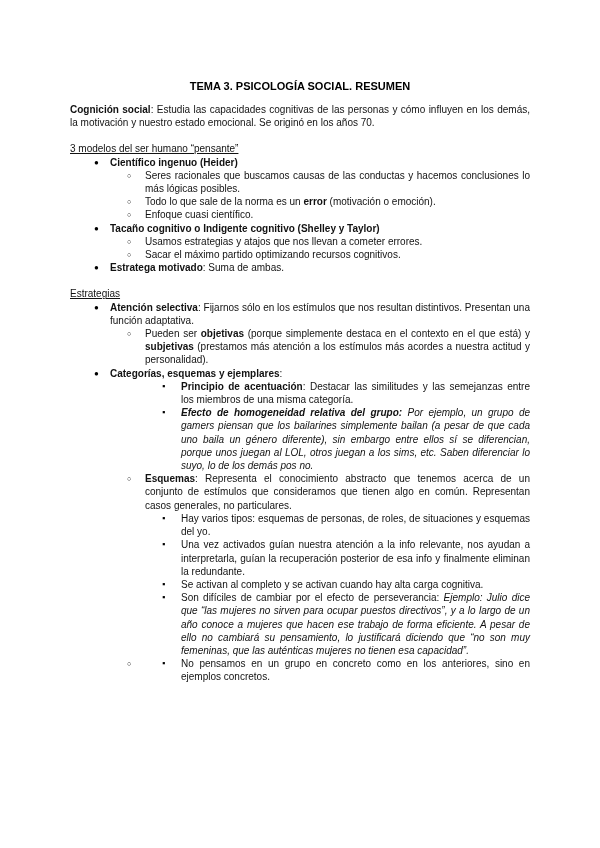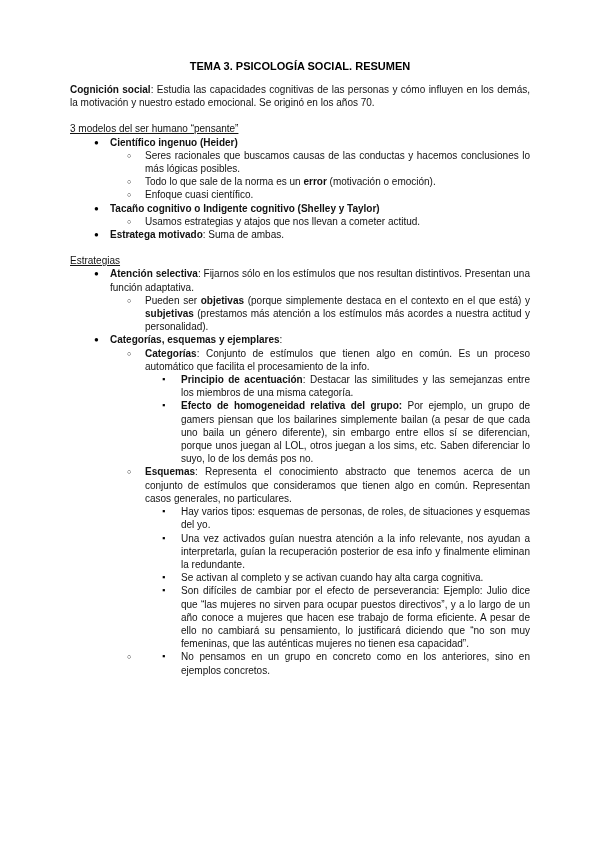--- a/index.html
+++ b/index.html
@@ -7,21 +7,21 @@
   body {
     width: 600px;
     height: 848px;
     overflow: hidden;
     font-family: "Liberation Sans", sans-serif;
     color: #121212;
   }
   .page {
     width: 600px;
     height: 848px;
-    padding: 60px 70px 40px 70px;
+    padding: 80px 70px 40px 70px;
     background: #ffffff;
   }
   .title {
     font-size: 11px;
     font-weight: bold;
     text-align: center;
     margin-bottom: 11px;
     color: #000;
   }
   .block {
@@ -38,44 +38,43 @@
     line-height: 13.2px;
     color: #000;
   }
   .level-1 { padding-left: 40px; }
   .level-1 > .marker { left: 24px; font-size: 8px; }
   .level-2 { padding-left: 75px; }
   .level-2 > .marker { left: 57px; font-size: 7px; }
   .level-3 { padding-left: 111px; }
   .level-3 > .marker { left: 92px; font-size: 9px; }
   .seg-bold { font-weight: bold; }
-  .seg-italic { }
+  .seg-italic { font-style: italic; }
   .seg-underline { text-decoration: underline; margin-top: 8px; }
 </style>
 </head>
 <body>
 
 <div class="page">
   <h1 class="title">TEMA 3. PSICOLOGÍA SOCIAL. RESUMEN</h1>
   <div>
       <div class="block paragraph"><span><span class=" seg-bold">Cognición social</span><span class="">: Estudia las capacidades cognitivas de las personas y cómo influyen en los demás, la motivación y nuestro estado emocional. Se originó en los años 70.</span></span></div>
       <div class="block heading"><span><span class=" seg-underline">3 modelos del ser humano “pensante”</span></span></div>
       <div class="block bullet level-1"><span class="marker">●</span><span><span class=" seg-bold">Científico ingenuo (Heider)</span></span></div>
       <div class="block bullet level-2"><span class="marker">○</span><span><span class="">Seres racionales que buscamos causas de las conductas y hacemos conclusiones lo más lógicas posibles.</span></span></div>
       <div class="block bullet level-2"><span class="marker">○</span><span><span class="">Todo lo que sale de la norma es un </span><span class=" seg-bold">error</span><span class=""> (motivación o emoción).</span></span></div>
       <div class="block bullet level-2"><span class="marker">○</span><span><span class="">Enfoque cuasi científico.</span></span></div>
       <div class="block bullet level-1"><span class="marker">●</span><span><span class=" seg-bold">Tacaño cognitivo o Indigente cognitivo (Shelley y Taylor)</span></span></div>
-      <div class="block bullet level-2"><span class="marker">○</span><span><span class="">Usamos estrategias y atajos que nos llevan a cometer actitud.</span></span></div>
-      <div class="block bullet level-2"><span class="marker">○</span></div>
+      <div class="block bullet level-2"><span class="marker">○</span><span><span class="">Usamos estrategias y atajos que nos llevan a cometer errores.</span></span></div>
+      <div class="block bullet level-2"><span class="marker">○</span><span><span class="">Sacar el máximo partido optimizando recursos cognitivos.</span></span></div>
       <div class="block bullet level-1"><span class="marker">●</span><span><span class=" seg-bold">Estratega motivado</span><span class="">: Suma de ambas.</span></span></div>
       <div class="block heading"><span><span class=" seg-underline">Estrategias</span></span></div>
       <div class="block bullet level-1"><span class="marker">●</span><span><span class=" seg-bold">Atención selectiva</span><span class="">: Fijarnos sólo en los estímulos que nos resultan distintivos. Presentan una función adaptativa.</span></span></div>
       <div class="block bullet level-2"><span class="marker">○</span><span><span class="">Pueden ser </span><span class=" seg-bold">objetivas</span><span class=""> (porque simplemente destaca en el contexto en el que está) y </span><span class=" seg-bold">subjetivas</span><span class=""> (prestamos más atención a los estímulos más acordes a nuestra actitud y personalidad).</span></span></div>
       <div class="block bullet level-1"><span class="marker">●</span><span><span class=" seg-bold">Categorías, esquemas y ejemplares</span><span class="">:</span></span></div>
-      <div class="block bullet level-2"><span class="marker">○</span><span><span class=" seg-bold">Categorías</span><span class="">: Conjunto de estímulos que tienen algo en común. Es un proceso automático que facilita el procesamiento de la info.</span></span></div>
       <div class="block bullet level-3"><span class="marker">▪</span><span><span class=" seg-bold">Principio de acentuación</span><span class="">: Destacar las similitudes y las semejanzas entre los miembros de una misma categoría.</span></span></div>
       <div class="block bullet level-3"><span class="marker">▪</span><span><span class=" seg-bold seg-italic">Efecto de homogeneidad relativa del grupo</span><span class=" seg-bold seg-italic">: </span><span class=" seg-italic">Por ejemplo, un grupo de gamers piensan que los bailarines simplemente bailan (a pesar de que cada uno baila un género diferente), sin embargo entre ellos sí se diferencian, porque unos juegan al LOL, otros juegan a los sims, etc. Saben diferenciar lo suyo, lo de los demás pos no.</span></span></div>
       <div class="block bullet level-2"><span class="marker">○</span><span><span class=" seg-bold">Esquemas</span><span class="">: Representa el conocimiento abstracto que tenemos acerca de un conjunto de estímulos que consideramos que tienen algo en común. Representan casos generales, no particulares.</span></span></div>
       <div class="block bullet level-3"><span class="marker">▪</span><span><span class="">Hay varios tipos: esquemas de personas, de roles, de situaciones y esquemas del yo.</span></span></div>
       <div class="block bullet level-3"><span class="marker">▪</span><span><span class="">Una vez activados guían nuestra atención a la info relevante, nos ayudan a interpretarla, guían la recuperación posterior de esa info y finalmente eliminan la redundante.</span></span></div>
       <div class="block bullet level-3"><span class="marker">▪</span><span><span class="">Se activan al completo y se activan cuando hay alta carga cognitiva.</span></span></div>
       <div class="block bullet level-3"><span class="marker">▪</span><span><span class="">Son difíciles de cambiar por el efecto de perseverancia: </span><span class=" seg-italic">Ejemplo: Julio dice que “las mujeres no sirven para ocupar puestos directivos”, y a lo largo de un año conoce a mujeres que hacen ese trabajo de forma eficiente. A pesar de ello no cambiará su pensamiento, lo justificará diciendo que “no son muy femeninas, que las auténticas mujeres no tienen esa capacidad”.</span></span></div>
       <div class="block bullet level-2"><span class="marker">○</span></div>
       <div class="block bullet level-3"><span class="marker">▪</span><span><span class="">No pensamos en un grupo en concreto como en los anteriores, sino en ejemplos concretos.</span></span></div>
     </div>

